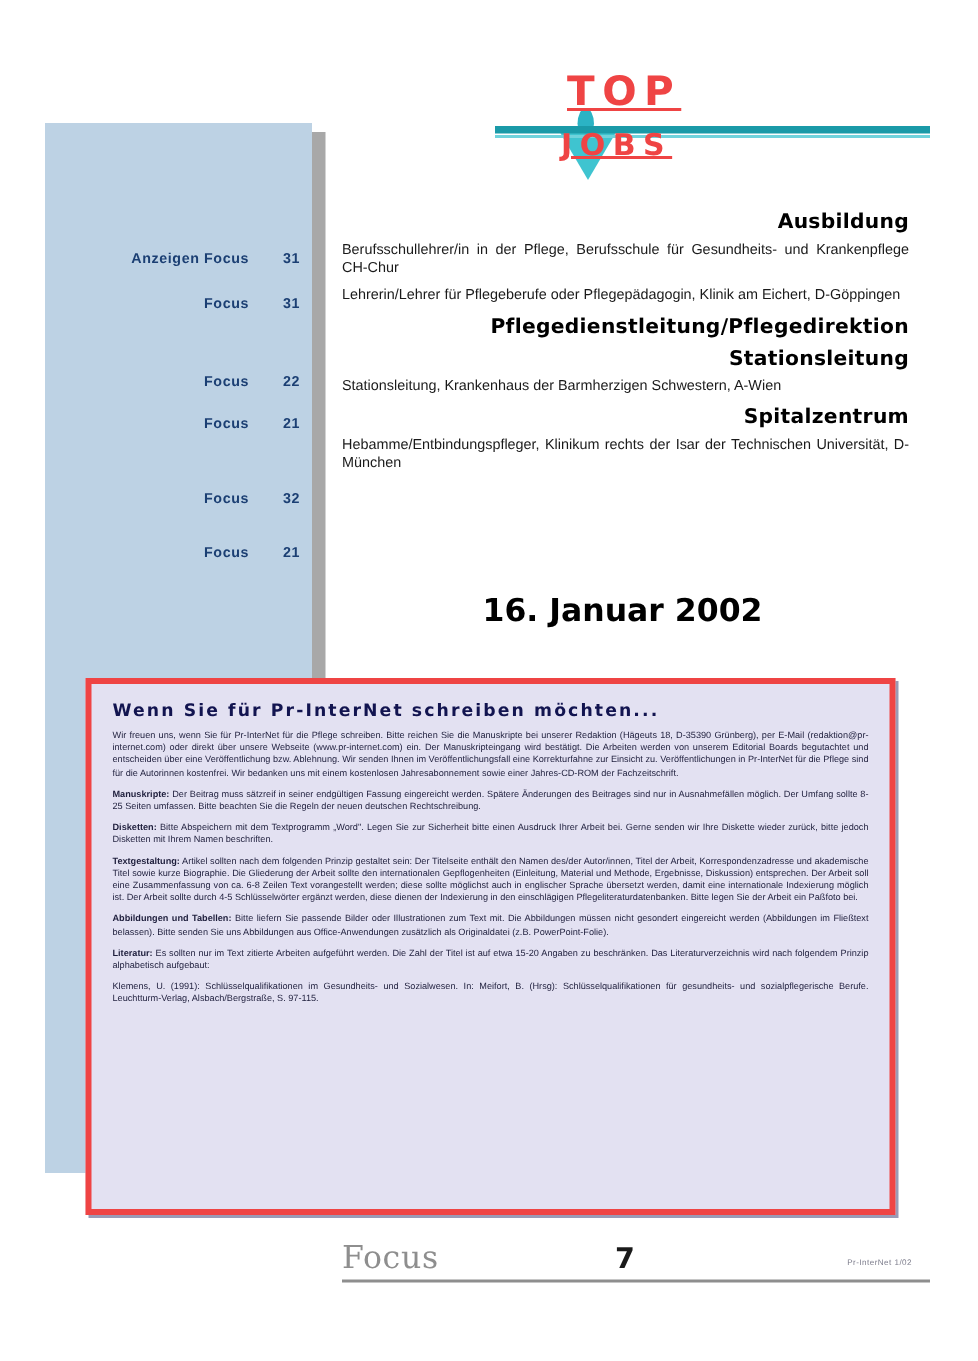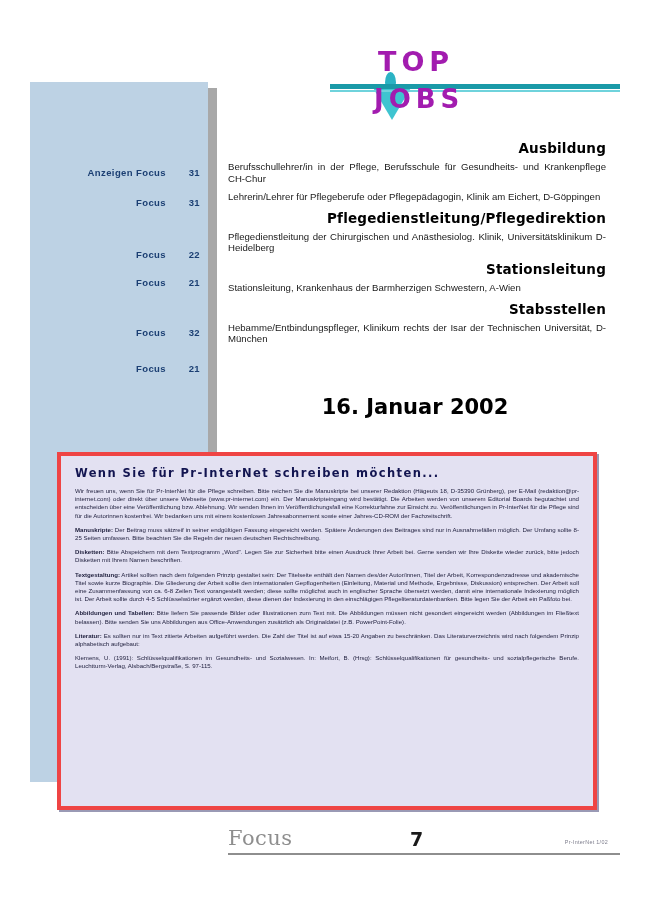--- a/index.html
+++ b/index.html
@@ -56,33 +56,34 @@
     top: 24px;
     width: 11px;
     height: 17px;
     background: #2bb3c4;
     border-radius: 50% 50% 50% 50% / 62% 62% 38% 38%;
   }
   .logo-word {
     position: absolute;
     font-family: "DejaVu Sans", sans-serif;
     font-weight: bold;
-    color: #a21caf;
+    color: #ef4444;
     letter-spacing: 5px;
     line-height: 1;
+    text-decoration: underline;
   }
   #logo-top {
     left: 48px;
     top: 0px;
     font-size: 27px;
   }
   #logo-jobs {
     left: 44px;
     top: 38px;
-    font-size: 26px;
+    font-size: 20px;
   }
 
   
   #left-panel {
     position: absolute;
     left: 30px;
     top: 82px;
     width: 178px;
     height: 700px;
     background: #bdd2e4;
@@ -289,24 +290,23 @@
       <span class="ref-label">Focus</span>
       <span class="ref-page">21</span>
     </div>
   </div>
 
 <div id="content-col">
     <div class="cat-head">Ausbildung</div>
     <div class="entry">Berufsschullehrer/in in der Pflege, Berufsschule für Gesundheits- und Krankenpflege CH-Chur</div>
     <div class="entry">Lehrerin/Lehrer für Pflegeberufe oder Pflegepädagogin, Klinik am Eichert, D-Göppingen</div>
     <div class="cat-head spaced">Pflegedienstleitung/Pflegedirektion</div>
-    <div class="entry">Pflegedienstleitung der Chirurgischen und Anästhesiolog. Klinik, Universitätsklinikum D-Heidelberg</div>
     <div class="cat-head spaced">Stationsleitung</div>
     <div class="entry">Stationsleitung, Krankenhaus der Barmherzigen Schwestern, A-Wien</div>
-    <div class="cat-head spaced">Stabsstellen</div>
+    <div class="cat-head spaced">Spitalzentrum</div>
     <div class="entry">Hebamme/Entbindungspfleger, Klinikum rechts der Isar der Technischen Universität, D-München</div>
   </div>
 
 <div id="deadline">
   <div id="deadline-l2">16. Januar 2002</div>
 </div>
 
 <div id="guide-box">
   <div id="guide-title">Wenn Sie für Pr-InterNet schreiben möchten...</div>
   <div id="guide-body">

